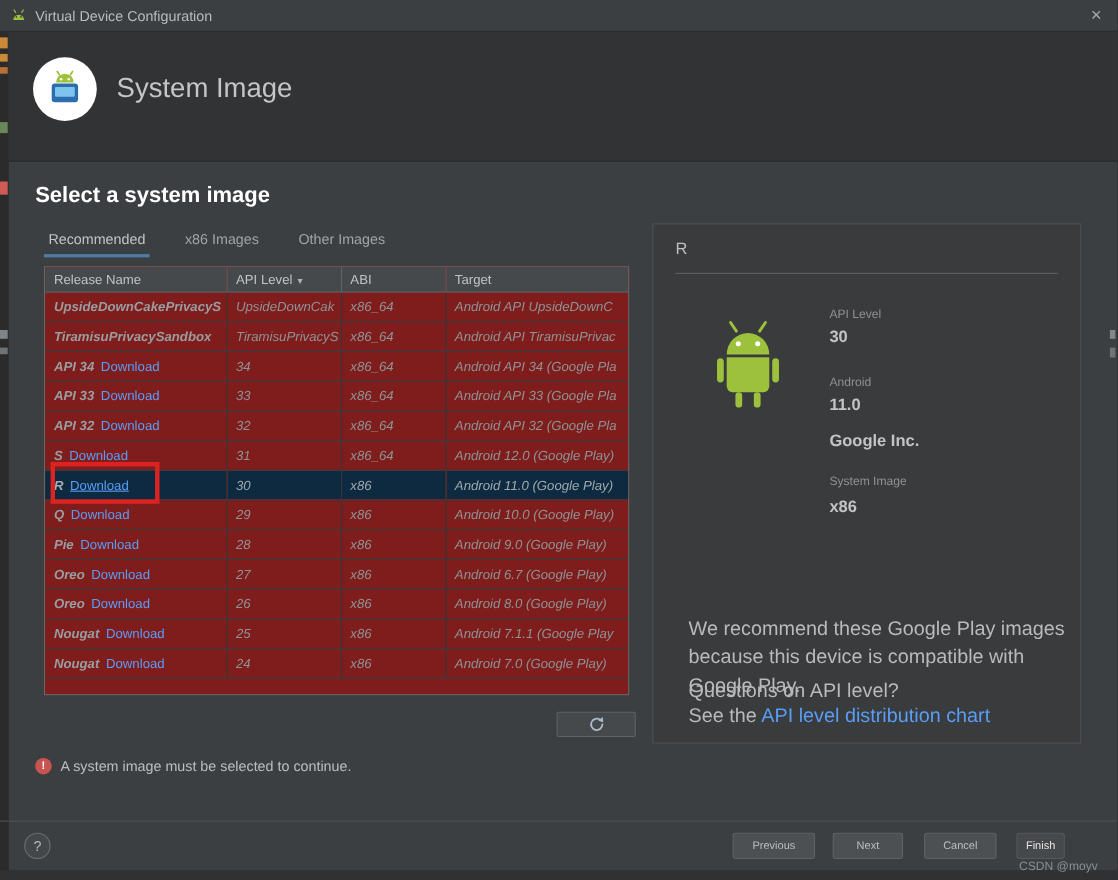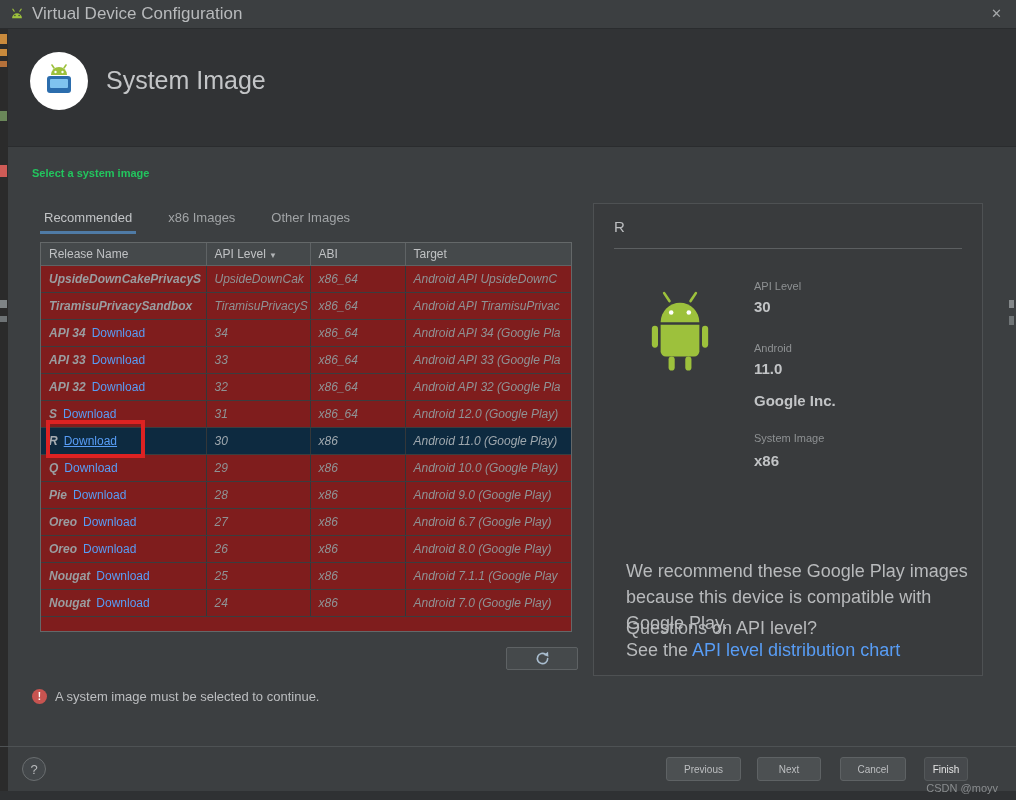--- a/index.html
+++ b/index.html
@@ -7,29 +7,29 @@
   .screen{position:relative;width:1016px;height:800px;background:#3c3f41;overflow:hidden;}
 
   
   .bg-strip{position:absolute;left:0;top:28px;width:8px;height:772px;background:#2b2b2b;z-index:0;}
   .bg-strip i{position:absolute;left:0;width:7px;display:block;}
   .bg-right i{position:absolute;display:block;z-index:1;}
 
   
   .titlebar{position:absolute;left:0;top:0;width:1016px;height:28px;background:#3c3f41;border-bottom:1px solid #2a2c2e;display:flex;align-items:center;z-index:4;}
   .tb-icon{margin-left:10px;display:flex;align-items:center;}
-  .tb-title{margin-left:8px;font-size:17px;color:#b8babc;}
+  .tb-title{margin-left:8px;font-size:13px;color:#b8babc;}
   .tb-close{position:absolute;right:14px;top:6px;font-size:13px;color:#a6a9ab;cursor:pointer;}
 
   
   .header-band{position:absolute;left:8px;top:29px;width:1008px;height:117px;background:#313335;border-bottom:1px solid #2a2c2e;z-index:1;}
   .avatar{position:absolute;left:22px;top:23px;width:58px;height:58px;background:#ffffff;border-radius:50%;display:flex;align-items:center;justify-content:center;}
   .header-title{position:absolute;left:98px;top:37px;font-size:25px;color:#c3c5c7;}
 
-  .section-title{position:absolute;left:32px;top:167px;font-size:11px;font-weight:bold;color:#22c55e;z-index:1;}
+  .section-title{position:absolute;left:32px;top:167px;font-size:20px;font-weight:bold;color:#ffffff;z-index:1;}
 
   
   .tabs{position:absolute;left:40px;top:204px;height:33px;display:flex;z-index:1;}
   .tab{position:relative;margin-right:28px;padding:6px 4px 10px 4px;font-size:13px;color:#a1a4a6;cursor:pointer;}
   .tab.active{color:#c2c4c6;}
   .tab.active::after{content:"";position:absolute;left:0;right:0;bottom:3px;height:3px;background:#4f7ba6;}
 
   
   .table-wrap{position:absolute;left:40px;top:242px;width:532px;height:390px;background:#7f1d1d;border:1px solid #646869;box-sizing:border-box;overflow:hidden;z-index:1;}
   table{border-collapse:collapse;table-layout:fixed;width:532px;}

